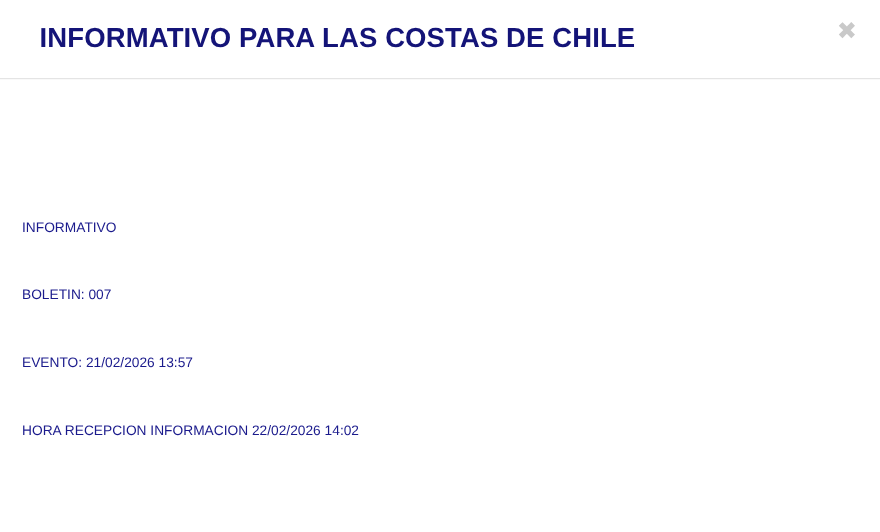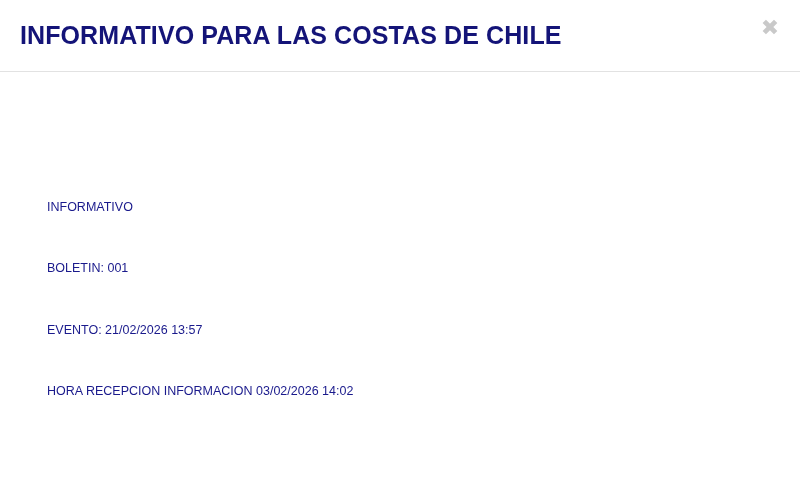--- a/index.html
+++ b/index.html
@@ -31,42 +31,41 @@
     align-items: center;
     box-sizing: border-box;
     padding: 0 20px;
   }
   .dialog-title {
     font-size: 25px;
     font-weight: bold;
     color: #141478;
     letter-spacing: 0.1px;
     line-height: 1.1;
-    margin: 0;
+    margin: 16px;
   }
   .close-icon {
     position: absolute;
     right: 20px;
     top: 18px;
     width: 20px;
     height: 20px;
     color: #c9c9c9;
     font-size: 22px;
     line-height: 20px;
     text-align: center;
     cursor: pointer;
     font-family: "Liberation Sans", sans-serif;
     user-select: none;
   }
   .dialog-body {
     flex: 1;
     padding: 22px 20px 10px 20px;
     box-sizing: border-box;
     overflow: hidden;
-    margin-left: 27px;
   }
   .bulletin {
     font-size: 12.5px;
     line-height: 20.5px;
     color: #1a1a8c;
     white-space: pre-wrap;
     word-wrap: break-word;
     margin: 0;
     font-family: "Liberation Sans", sans-serif;
   }
@@ -86,23 +85,23 @@
     <h1 class="dialog-title">INFORMATIVO PARA LAS COSTAS DE CHILE</h1>
     <span class="close-icon">✖</span>
   </div>
 
   <div class="dialog-body">
 
     <div class="bulletin">
 
       <div class="block">
         <span class="line">INFORMATIVO</span>
-        <span class="line">BOLETIN: 001</span>
+        <span class="line">BOLETIN: 007</span>
         <span class="line">EVENTO: 21/02/2026 13:57</span>
-        <span class="line">HORA RECEPCION INFORMACION 03/02/2026 14:02</span>
+        <span class="line">HORA RECEPCION INFORMACION 22/02/2026 14:02</span>
       </div>
 
       
 
       
 
       
 
     </div>
 

